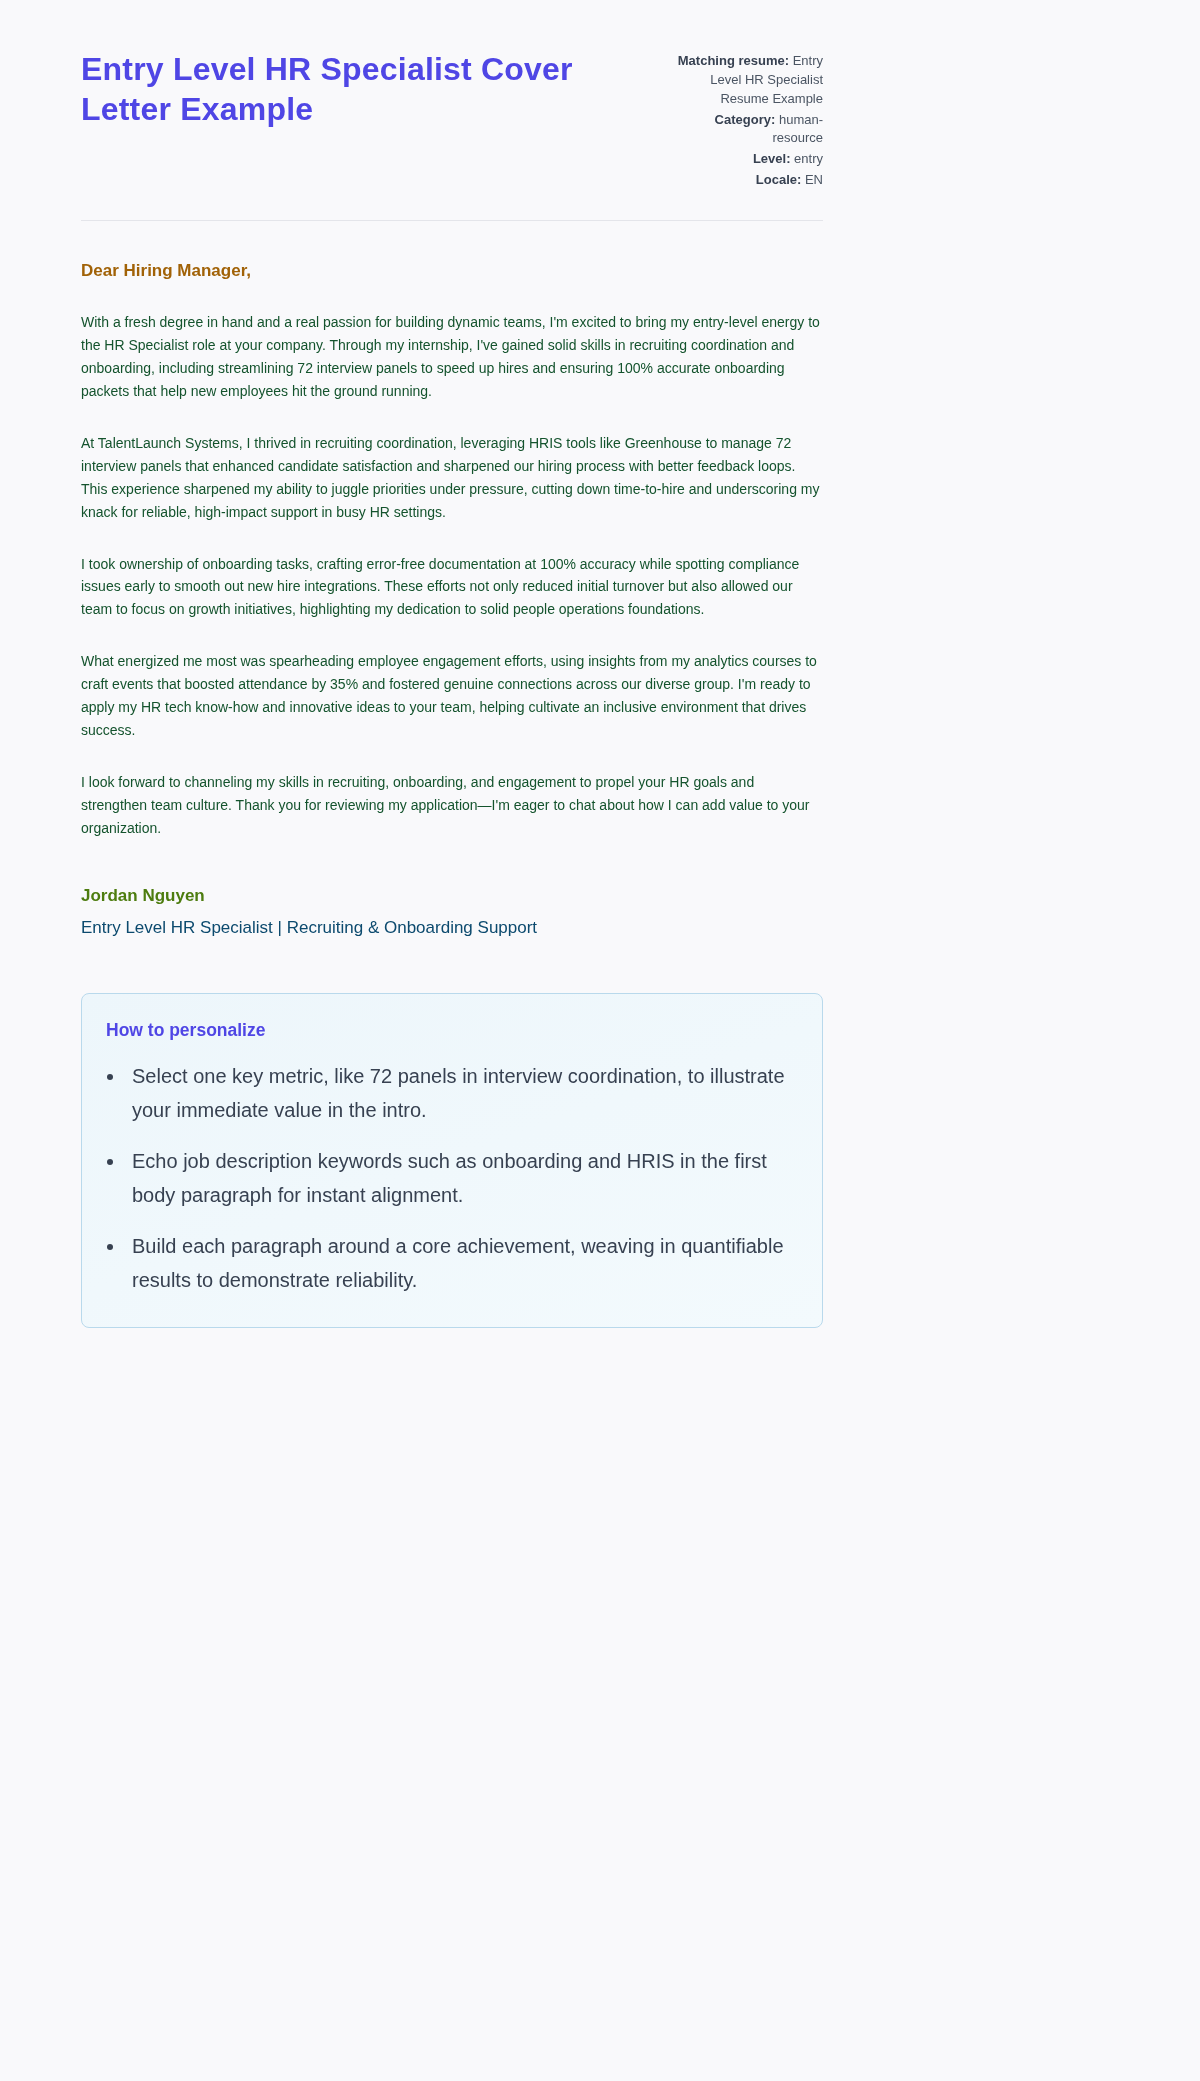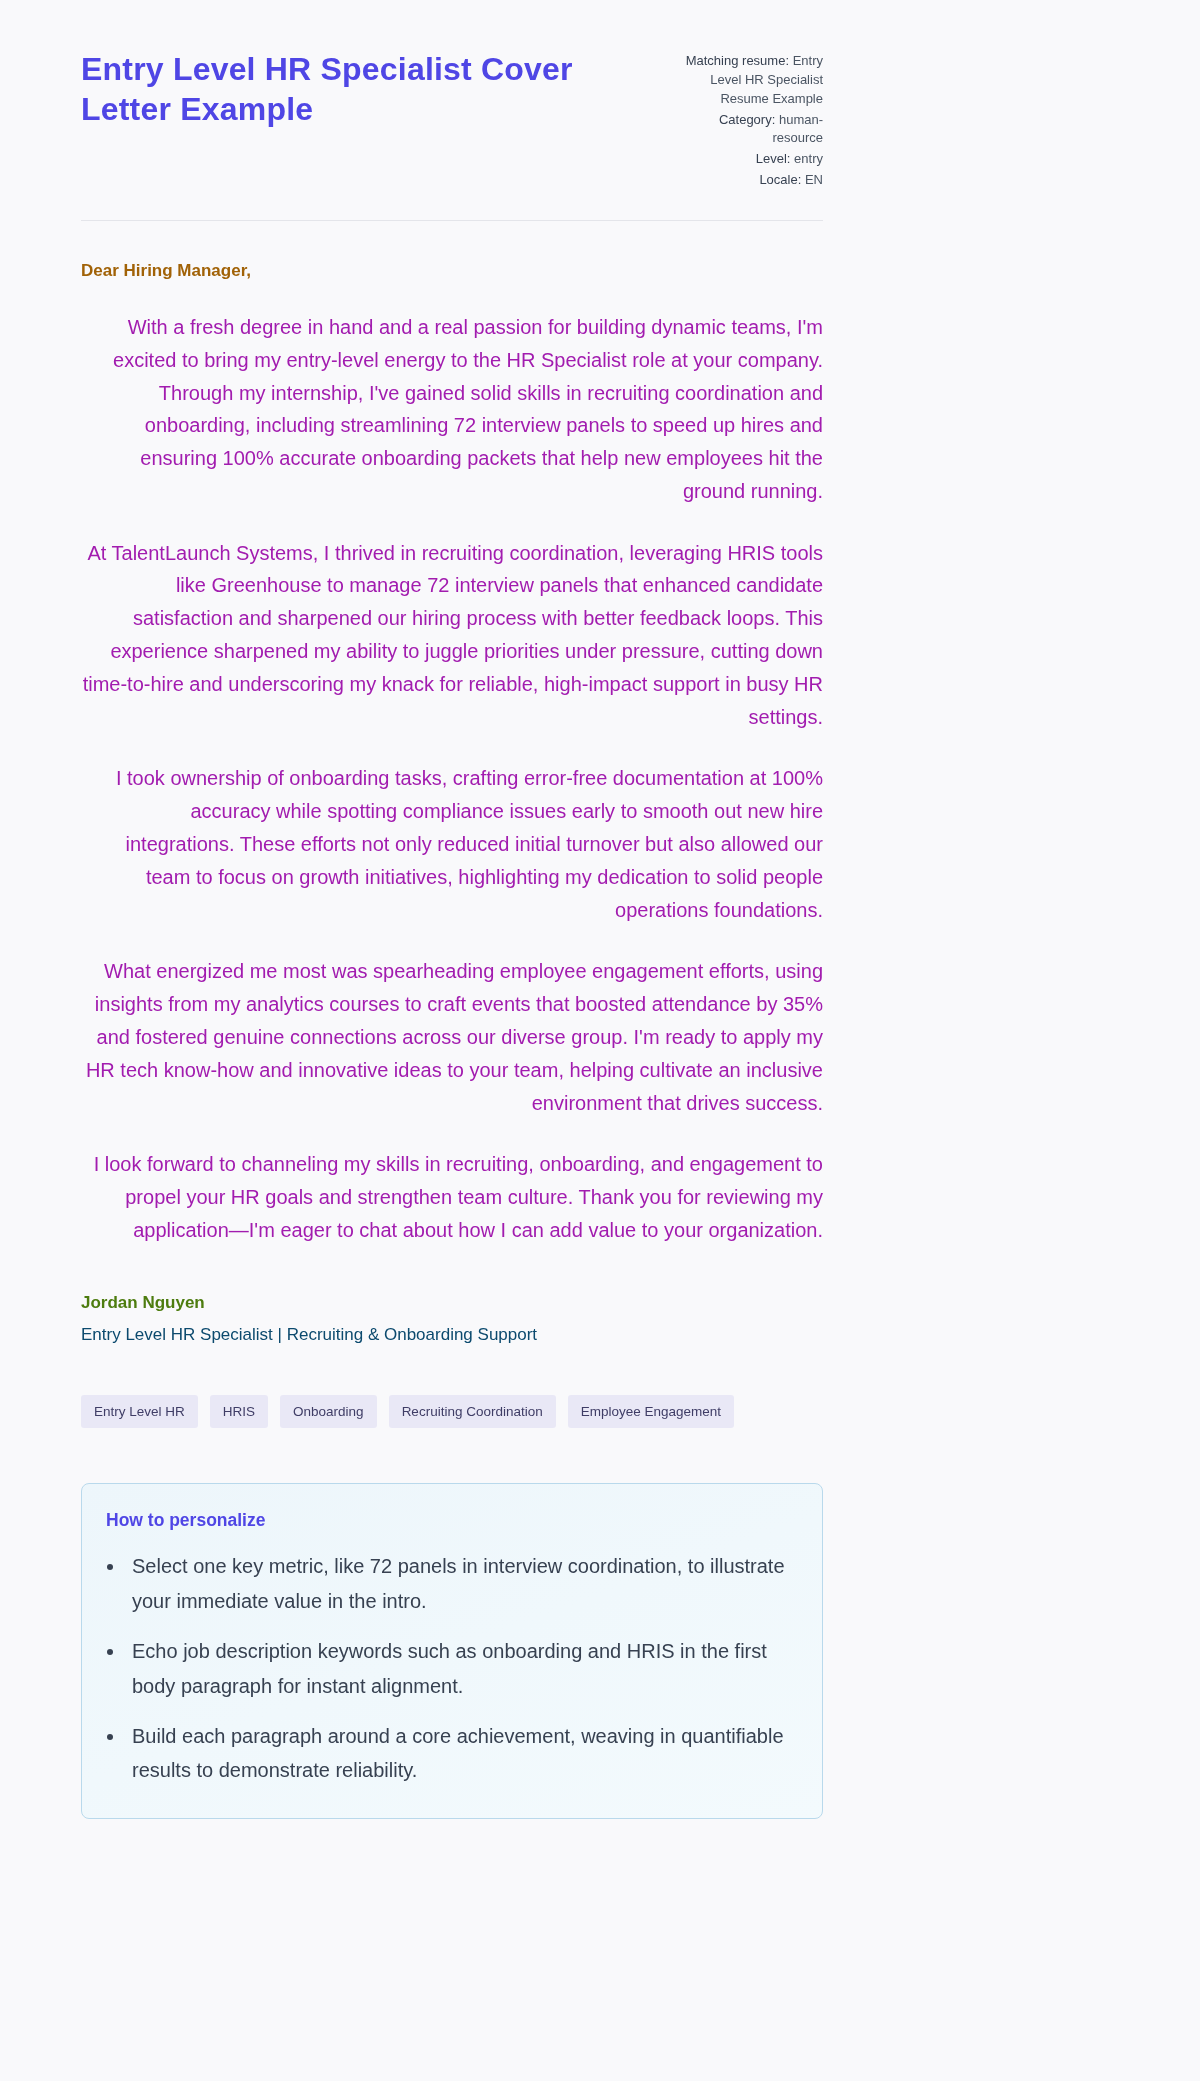--- a/index.html
+++ b/index.html
@@ -46,41 +46,40 @@
   .meta {
     width: 152px;
     flex: none;
     text-align: right;
     font-size: 13px;
     line-height: 1.45;
     color: #4b5563;
     padding-top: 2px;
   }
   .meta-item { margin-bottom: 2px; }
-  .meta-label { font-weight: normal; color: #374151; }
+  .meta-label { font-weight: bold; color: #374151; }
 
   hr.divider {
     border: none;
     border-top: 1px solid #e4e5ea;
     margin: 28px 0 0 0;
   }
 
   
   .salutation {
     margin: 40px 0 30px 0;
     font-size: 17px;
     font-weight: bold;
     color: #a16207;
   }
   .para {
     margin: 0 0 29px 0;
-    font-size: 20px;
+    font-size: 14px;
     line-height: 1.64;
-    color: #a21caf;
-    text-align: right;
+    color: #14532d;
   }
   .sig-name {
     margin: 46px 0 0 0;
     font-size: 17px;
     font-weight: bold;
     color: #4d7c0f;
   }
   .sig-role {
     margin: 12px 0 0 0;
     font-size: 17px;
@@ -168,27 +167,20 @@
       <p class="salutation">Dear Hiring Manager,</p>
       <p class="para">With a fresh degree in hand and a real passion for building dynamic teams, I'm excited to bring my entry-level energy to the HR Specialist role at your company. Through my internship, I've gained solid skills in recruiting coordination and onboarding, including streamlining 72 interview panels to speed up hires and ensuring 100% accurate onboarding packets that help new employees hit the ground running.</p>
       <p class="para">At TalentLaunch Systems, I thrived in recruiting coordination, leveraging HRIS tools like Greenhouse to manage 72 interview panels that enhanced candidate satisfaction and sharpened our hiring process with better feedback loops. This experience sharpened my ability to juggle priorities under pressure, cutting down time-to-hire and underscoring my knack for reliable, high-impact support in busy HR settings.</p>
       <p class="para">I took ownership of onboarding tasks, crafting error-free documentation at 100% accuracy while spotting compliance issues early to smooth out new hire integrations. These efforts not only reduced initial turnover but also allowed our team to focus on growth initiatives, highlighting my dedication to solid people operations foundations.</p>
       <p class="para">What energized me most was spearheading employee engagement efforts, using insights from my analytics courses to craft events that boosted attendance by 35% and fostered genuine connections across our diverse group. I'm ready to apply my HR tech know-how and innovative ideas to your team, helping cultivate an inclusive environment that drives success.</p>
       <p class="para">I look forward to channeling my skills in recruiting, onboarding, and engagement to propel your HR goals and strengthen team culture. Thank you for reviewing my application—I'm eager to chat about how I can add value to your organization.</p>
       <p class="sig-name">Jordan Nguyen</p>
       <p class="sig-role">Entry Level HR Specialist | Recruiting &amp; Onboarding Support</p>
     </section>
 
-    <div class="tags">
-      <span class="tag">Entry Level HR</span>
-      <span class="tag">HRIS</span>
-      <span class="tag">Onboarding</span>
-      <span class="tag">Recruiting Coordination</span>
-      <span class="tag">Employee Engagement</span>
-    </div>
 
     <section class="tips">
       <h2>How to personalize</h2>
       <ul>
         <li>Select one key metric, like 72 panels in interview coordination, to illustrate your immediate value in the intro.</li>
         <li>Echo job description keywords such as onboarding and HRIS in the first body paragraph for instant alignment.</li>
         <li>Build each paragraph around a core achievement, weaving in quantifiable results to demonstrate reliability.</li>
       </ul>
     </section>
 

